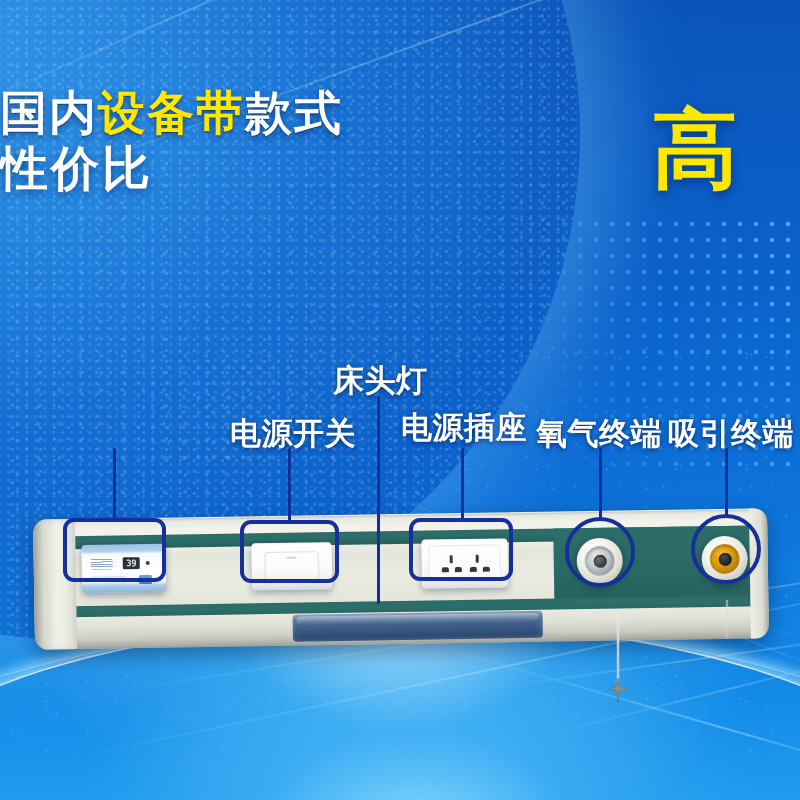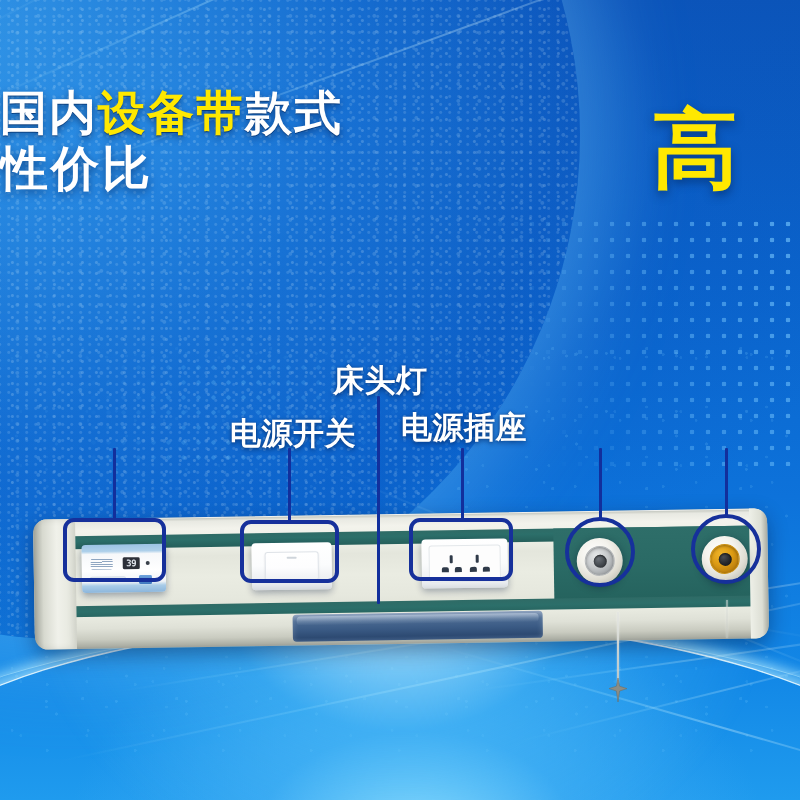--- a/index.html
+++ b/index.html
@@ -456,18 +456,20 @@
 
     <div class="callout-label" style="left:230px; top:413px;">电源开关</div>
     <div class="leader" style="left:288px; top:448px; height:74px;"></div>
 
     <div class="callout-label" style="left:333px; top:360px;">床头灯</div>
     <div class="leader" style="left:377px; top:396px; height:208px;"></div>
 
     <div class="callout-label" style="left:401px; top:407px;">电源插座</div>
     <div class="leader" style="left:461px; top:448px; height:72px;"></div>
 
+    <div class="callout-label" style="left:536px; top:413px;">氧气终端</div>
     <div class="leader" style="left:599px; top:448px; height:72px;"></div>
 
+    <div class="callout-label" style="left:668px; top:413px;">吸引终端</div>
     <div class="leader" style="left:725px; top:448px; height:68px;"></div>
   </div>
 
 </div>
 
 </body></html>

